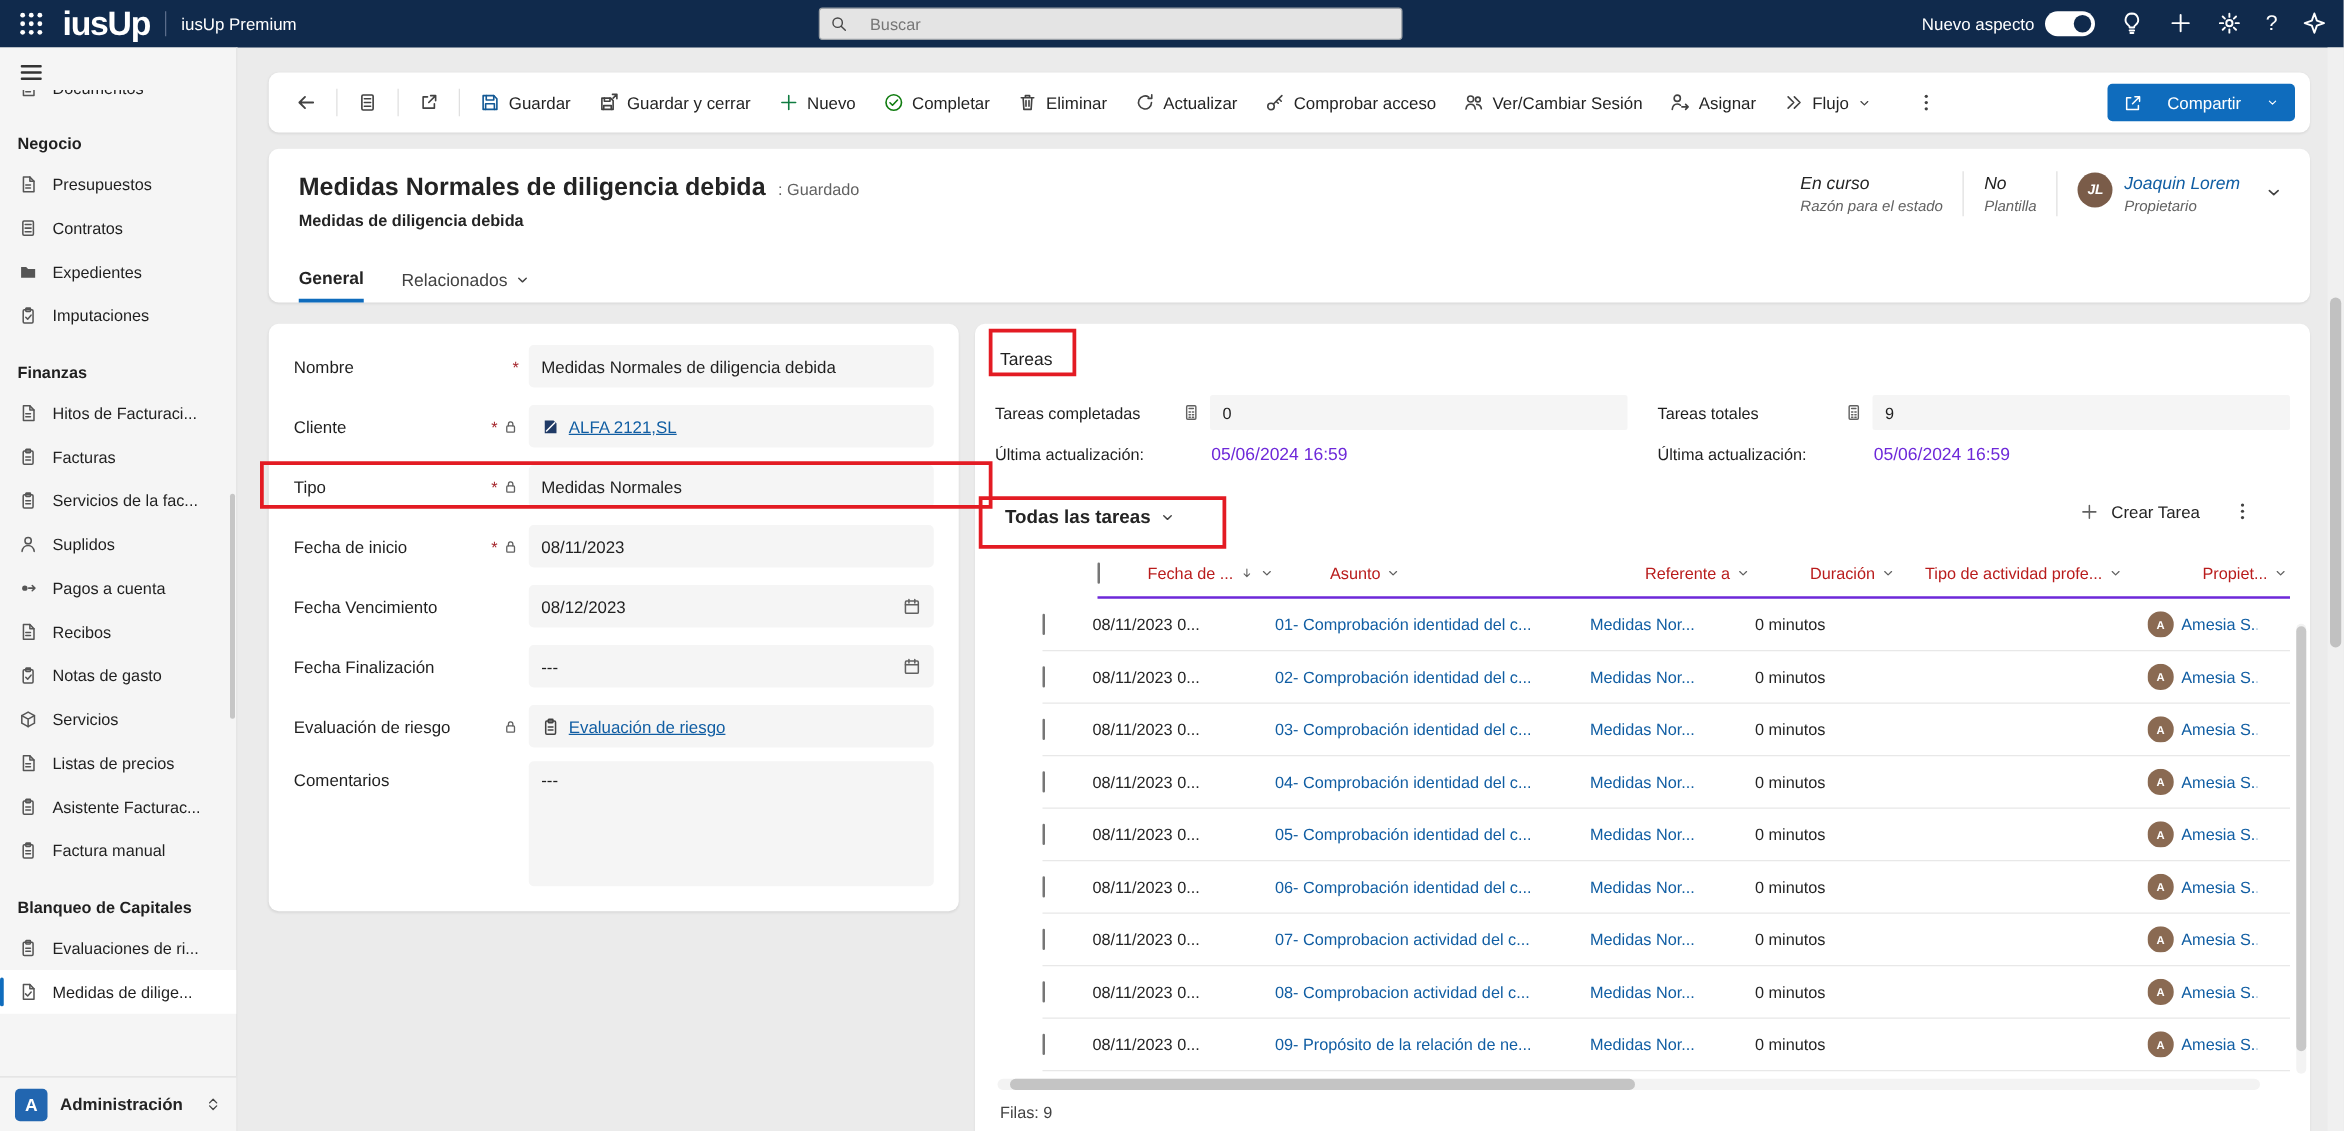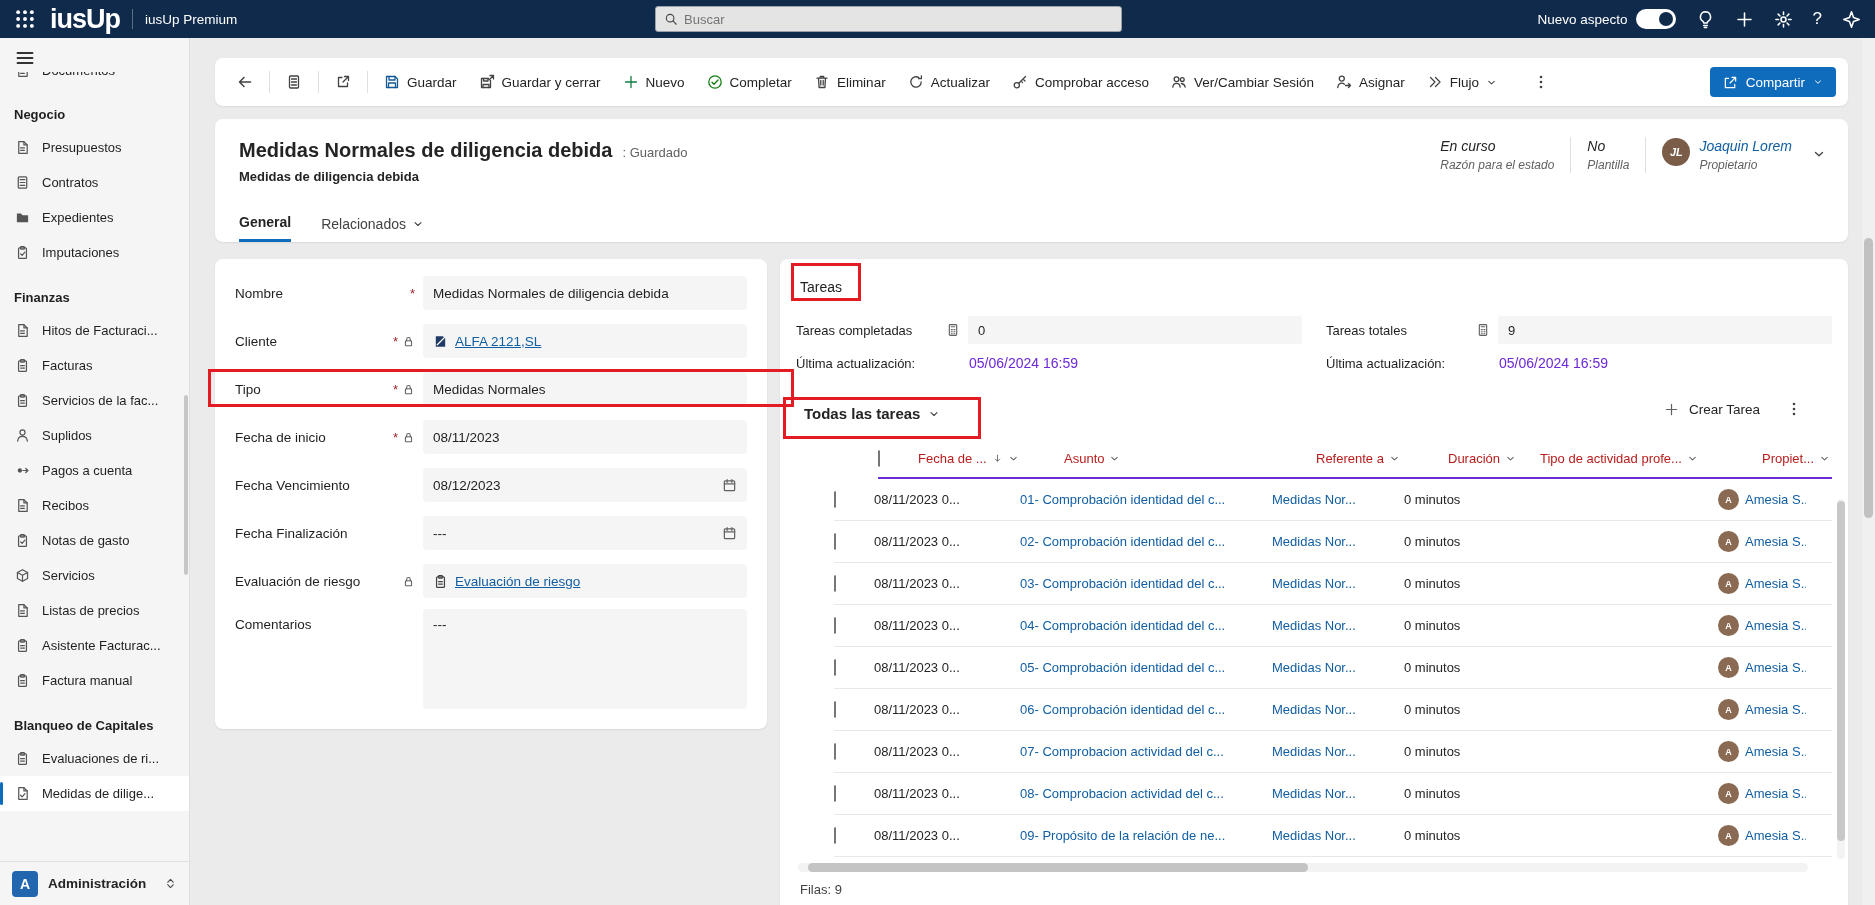--- a/index.html
+++ b/index.html
@@ -13,22 +13,22 @@
   
   .topbar { position:relative; height:38px; background:#102a4c; display:flex; align-items:center;
     color:#fff; padding:0 14px; }
   .waffle { width:22px; height:22px; color:#fff; margin-right:14px; cursor:pointer; }
   .logo { font-size:27px; font-weight:bold; letter-spacing:-1px; line-height:38px; margin-right:12px; }
   .tb-div { width:1px; height:20px; background:#5a6c8a; margin-right:12px; }
   .appname { font-size:13.5px; }
   .searchbox { position:absolute; left:655px; top:6px; width:467px; height:26px; background:#e4e4e4;
     border:1px solid #9aa0a6; border-radius:3px; display:flex; align-items:center; padding:0 8px; color:#474747; }
   .searchbox input { border:none; outline:none; background:transparent; font-size:13px; width:100%;
-    font-family:"Liberation Sans",sans-serif; color:#474747; margin-left:6px; }
-  .tb-right { margin-left:auto; display:flex; align-items:center; gap:20px; }
+    font-family:"Liberation Sans",sans-serif; color:#474747; margin-left:18px; }
+  .tb-right { margin-left:auto; display:flex; align-items:flex-start; gap:20px; }
   .newlook { font-size:13.5px; display:flex; align-items:center; gap:8px; }
   .toggle { width:40px; height:20px; background:#fff; border-radius:10px; position:relative; cursor:pointer; }
   .toggle .knob { position:absolute; right:3px; top:3px; width:14px; height:14px; border-radius:50%; background:#102a4c; }
   .tb-ic { width:19px; height:19px; color:#fff; cursor:pointer; }
   .help-q { font-size:17px; cursor:pointer; }
 
   
   .appbody { display:flex; height:867px; }
   .sidebar { position:relative; width:190px; background:#f5f5f5; border-right:1px solid #e0e0e0; flex:none; }
   .main { position:relative; flex:1; padding:20px 27px 0 25px; }
@@ -57,21 +57,21 @@
   .cmdbar { height:48px; display:flex; align-items:center; padding:0 12px; gap:2px; }
   .cbtn { display:flex; align-items:center; gap:7px; font-size:13.5px; color:#242424; padding:6px 10px;
     border-radius:4px; cursor:pointer; white-space:nowrap; background:none; border:none;
     font-family:"Liberation Sans",sans-serif; }
   .cbtn .ic { color:#424242; }
   .cdiv { width:1px; height:22px; background:#e0e0e0; margin:0 4px; }
   .ic-save { color:#135995 !important; }
   .ic-new { color:#107c41 !important; }
   .ic-done { color:#107c10 !important; }
   .share-btn { margin-left:auto; background:#0f6cbd; color:#fff; border:none; border-radius:4px; height:30px;
-    display:flex; align-items:center; gap:8px; padding:0 13px; font-size:13.5px; cursor:pointer;
+    display:flex; align-items:center; gap:20px; padding:0 13px; font-size:13.5px; cursor:pointer;
     font-family:"Liberation Sans",sans-serif; }
   .share-btn .ic { width:15px; height:15px; color:#fff; }
 
   
   .headercard { margin-top:13px; height:123px; padding:20px 24px 0; position:relative; }
   .titlerow { display:flex; align-items:baseline; gap:10px; }
   .ptitle { font-size:20px; font-weight:bold; color:#242424; }
   .pstate { font-size:13px; color:#616161; }
   .psub { font-size:13px; font-weight:bold; margin-top:7px; color:#242424; }
   .hmeta { position:absolute; right:56px; top:18px; display:flex; align-items:center;font-style:italic; }

